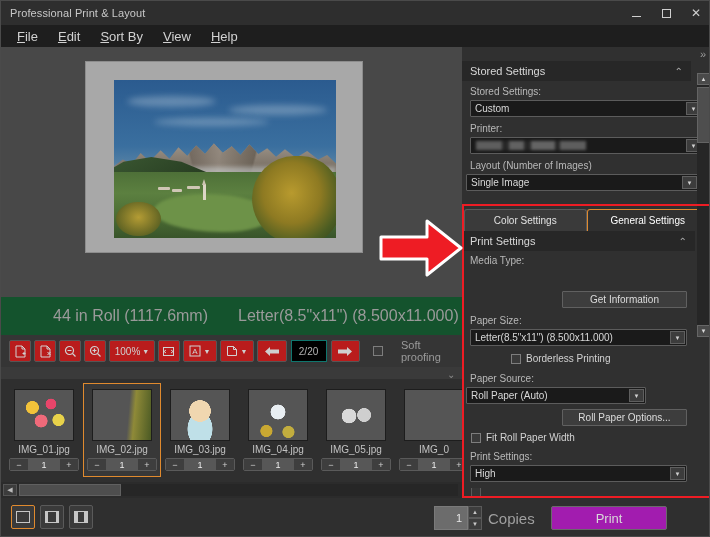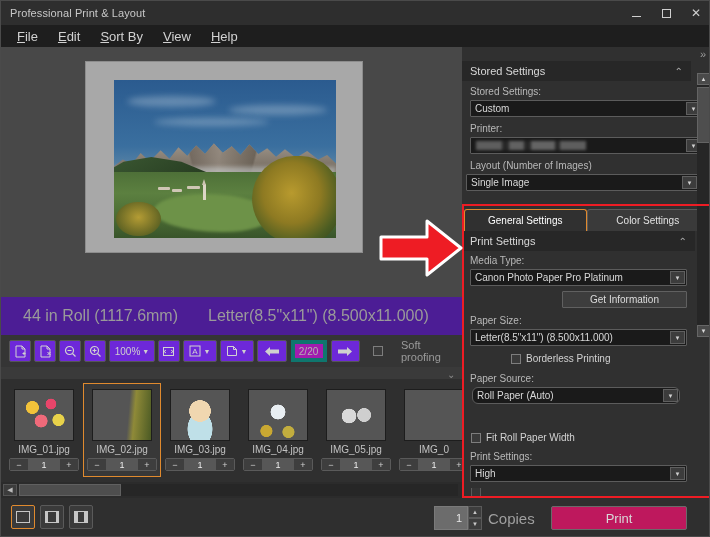--- a/index.html
+++ b/index.html
@@ -124,41 +124,41 @@
   }
   .church:after {
     content: ""; position: absolute; left: -1px; top: -5px;
     border-left: 2.5px solid transparent; border-right: 2.5px solid transparent;
     border-bottom: 6px solid #cdc4b2;
   }
 
   
   .paperinfo {
     position: absolute; left: 0; top: 296px; width: 461px; height: 38px;
-    background: #4c1d95; display: flex; align-items: center;
-    color: #9a9a9a; font-size: 16px;
+    background: #14532d; display: flex; align-items: center;
+    color: #9a9a9a; font-size: 16px; padding-left: 30px;
   }
   .paperinfo .pi1 { padding-left: 22px; }
   .paperinfo .pi2 { padding-left: 30px; }
 
   
   .toolbar {
     position: absolute; left: 0; top: 334px; width: 461px; height: 32px;
     background: #353535; display: flex; align-items: center; gap: 3px; padding-left: 8px;
   }
   .tbtn {
-    height: 22px; min-width: 22px; background: #6d28d9;
+    height: 22px; min-width: 22px; background: #b91c1c;
     border: 1px solid #565656; border-radius: 2px;
     display: flex; align-items: center; justify-content: center;
     color: #cfcfcf; font-size: 10px; padding: 0 3px;
   }
   .tbtn.wide { padding: 0 5px; min-width: 34px; }
   .tbtn.nav { width: 30px; }
   .pageind {
-    height: 22px; min-width: 36px; background: #a21caf; border: 4px solid #0f766e;
+    height: 22px; min-width: 36px; background: #000000; border: 1px solid #0f766e;
     display: flex; align-items: center; justify-content: center;
     color: #b4b4b4; font-size: 10px; margin: 0 1px;
   }
   .caret { margin-left: 2px; font-size: 7px; color: #cfcfcf; }
   .softproof {
     display: flex; align-items: center; gap: 18px; margin-left: 10px;
     color: #9a9a9a; font-size: 11px;
   }
   .cbox {
     width: 10px; height: 10px; border: 1px solid #7d7d7d; background: #3a3a3a;
@@ -260,22 +260,22 @@
     border: 1px solid #7a7a7a;
   }
   .spin .arrs { display: flex; flex-direction: column; width: 14px; }
   .spin .arrs div {
     flex: 1; background: #3d3d3d; border: 1px solid #5a5a5a;
     display: flex; align-items: center; justify-content: center;
     color: #c8c8c8; font-size: 6px;
   }
   .copies-label { color: #9f9f9f; font-size: 15px; }
   .print-btn {
-    position: absolute; left: 550px; top: 8px; width: 136px; height: 24px;
-    background: #be185d; border: 1px solid #6a6a6a; border-radius: 2px;
+    position: absolute; left: 550px; top: 8px; width: 116px; height: 24px;
+    background: #a21caf; border: 1px solid #6a6a6a; border-radius: 2px;
     color: #d8d8d8; font-size: 13px;
     display: flex; align-items: center; justify-content: center;
   }
 
   
   .rpanel {
     position: absolute; left: 461px; top: 46px; width: 249px; height: 451px;
     background: #303030;
   }
   .expand-icon {
@@ -559,52 +559,49 @@
       <span class="arrowbox">▼</span>
     </div>
 
     <div style="position:absolute;left:8px;top:113px;" class="fld-label">Layout (Number of Images)</div>
     <div class="combo" style="position:absolute;left:4px;top:127px;width:233px;">
       <span>Single Image</span>
       <span class="arrowbox">▼</span>
     </div>
 
     <div class="tabs">
+      <div class="tab">Color Settings</div>
       <div class="tab active">General Settings</div>
-      <div class="tab">Color Settings</div>
     </div>
 
     <div class="sect-header" style="top:184px;width:233px;">
       <span>Print Settings</span>
       <span class="chev">⌃</span>
     </div>
 
     <div style="position:absolute;left:8px;top:208px;" class="fld-label">Media Type:</div>
-    <div class="combo" style="position:absolute;left:8px;top:222px;width:217px;">
-      <span>Canon Photo Paper Pro Platinum</span>
-      <span class="arrowbox">▼</span>
-    </div>
     <div class="pbtn" style="position:absolute;left:100px;top:244px;width:125px;">Get Information</div>
 
     <div style="position:absolute;left:8px;top:268px;" class="fld-label">Paper Size:</div>
     <div class="combo" style="position:absolute;left:8px;top:282px;width:217px;">
       <span>Letter(8.5"x11") (8.500x11.000)</span>
       <span class="arrowbox">▼</span>
     </div>
 
     <div class="chk-row" style="position:absolute;left:9px;top:306px;padding-left:40px;">
       <span class="cbox"></span>
       <span>Borderless Printing</span>
     </div>
 
     <div style="position:absolute;left:8px;top:326px;" class="fld-label">Paper Source:</div>
-    <div class="combo" style="position:absolute;left:10px;top:340px;width:208px;border-radius:6px;">
+    <div class="combo" style="position:absolute;left:4px;top:340px;width:180px;">
       <span>Roll Paper (Auto)</span>
       <span class="arrowbox">▼</span>
     </div>
+    <div class="pbtn" style="position:absolute;left:100px;top:362px;width:125px;">Roll Paper Options...</div>
 
     <div class="chk-row" style="position:absolute;left:9px;top:385px;">
       <span class="cbox"></span>
       <span>Fit Roll Paper Width</span>
     </div>
 
     <div style="position:absolute;left:8px;top:404px;" class="fld-label">Print Settings:</div>
     <div class="combo" style="position:absolute;left:8px;top:418px;width:217px;">
       <span>High</span>
       <span class="arrowbox">▼</span>

